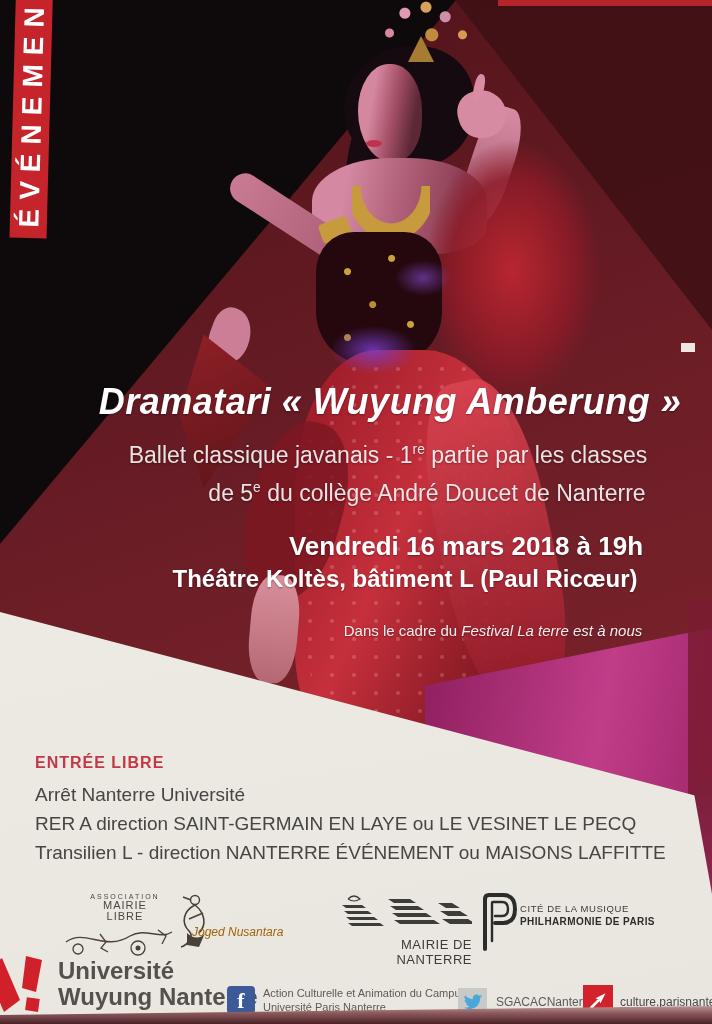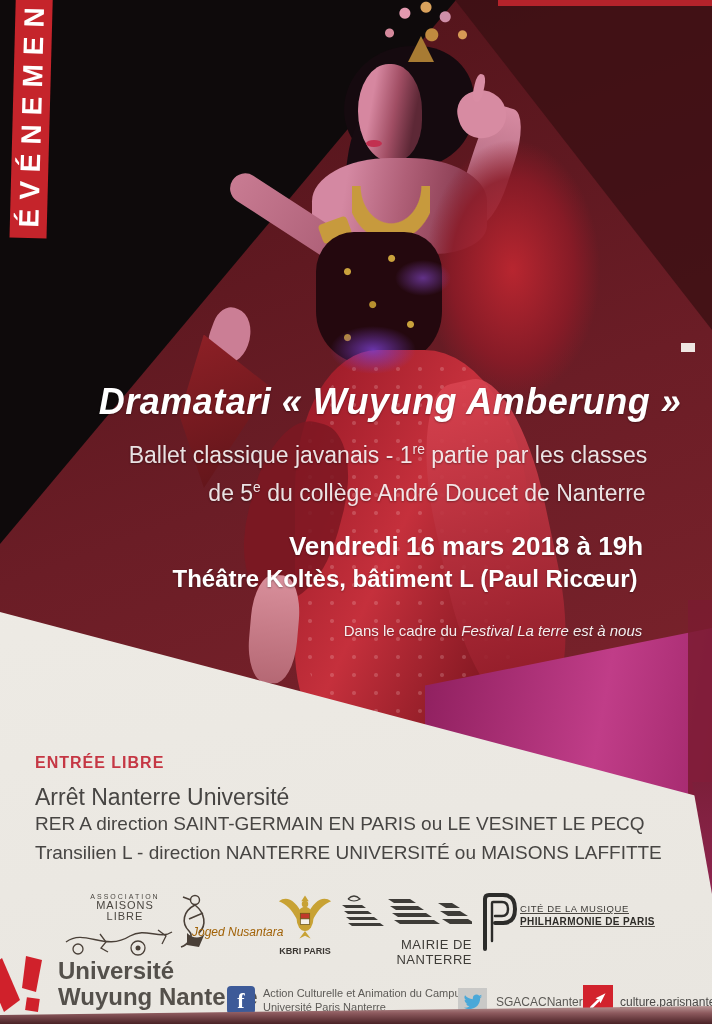--- a/index.html
+++ b/index.html
@@ -102,38 +102,38 @@
   sup{font-size:60%;}
 
   
   .wedge{left:0;top:0;width:712px;height:1024px;z-index:6;
     background:linear-gradient(170deg,#f2efe9,#e9e6e0);
     clip-path:polygon(0 612px,712px 800px,712px 1024px,0 1024px);}
   .edge-remnant{left:692px;top:782px;width:20px;height:112px;z-index:7;
     background:linear-gradient(#7c1f3a,#8e2550);clip-path:polygon(100% 0,0 0,100% 100%);}
   .info{z-index:7;color:#474543;}
   .free{left:35px;top:754px;font-size:16px;font-weight:bold;letter-spacing:1px;color:#c53744;}
-  .line1{left:35px;top:784px;font-size:23px;}
+  .line1{left:35px;top:784px;font-size:19px;}
   .line2{left:35px;top:813px;font-size:19px;}
   .line3{left:35px;top:842px;font-size:19px;}
 
   
   .logos{z-index:7;color:#4a4640;}
   .pantcha{left:55px;top:893px;width:140px;text-align:center;}
   .pantcha .t1{font-size:7px;letter-spacing:2px;}
   .pantcha .t2,.pantcha .t3{font-size:11px;letter-spacing:1px;line-height:11px;}
   .joged-fig{left:173px;top:893px;}
   .joged-label{left:192px;top:925px;font-family:Liberation Sans, sans-serif;font-style:italic;
     font-size:12px;color:#a16207;}
   .kbri{left:277px;top:893px;width:56px;text-align:center;}
   .kbri-label{font-size:9px;font-weight:bold;color:#3a3632;margin-top:1px;}
   .mairie{left:338px;top:893px;width:134px;text-align:right;}
   .mairie-label{font-size:13px;letter-spacing:.5px;color:#3e3c38;margin-top:-2px;}
   .phil{left:477px;top:893px;}
-  .phil-text{left:520px;top:903px;text-decoration:underline;}
+  .phil-text{left:520px;top:903px;}
   .phil-text .p1{font-size:9.5px;letter-spacing:.6px;color:#3c3a36;}
   .phil-text .p2{font-size:10px;font-weight:bold;letter-spacing:.4px;color:#2e2c28;margin-top:2px;}
 
   
   .footer{z-index:7;}
   .uni-logo{left:-14px;top:956px;}
   .uni-name{left:58px;top:958px;font-size:24px;font-weight:bold;color:#54504b;line-height:26px;}
   .fb-icon{left:227px;top:986px;width:28px;height:28px;border-radius:4px;background:#3d5a98;
     color:#fff;font-weight:bold;font-size:22px;text-align:center;line-height:30px;
     font-family:"Liberation Serif",serif;}
@@ -197,58 +197,45 @@
   <div class="abs hero-line sub2"><span>de 5</span><sup>e</sup><span> du collège André Doucet de Nanterre</span></div>
   <div class="abs hero-line date">Vendredi 16 mars 2018 à 19h</div>
   <div class="abs hero-line venue">Théâtre Koltès, bâtiment L (Paul Ricœur)</div>
   <div class="abs hero-line festival"><span>Dans le cadre du </span><span class="it">Festival La terre est à nous</span></div>
 
   <div class="abs wedge"></div>
   <div class="abs edge-remnant"></div>
 
   <div class="abs info free">ENTRÉE LIBRE</div>
   <div class="abs info line1">Arrêt Nanterre Université</div>
-  <div class="abs info line2">RER A direction SAINT-GERMAIN EN PARIS ou LE VESINET LE PECQ</div>
-  <div class="abs info line3">Transilien L - direction NANTERRE UNIVERSITÉ ou MAISONS LAFFITTE</div>
+  <div class="abs info line2">RER A direction SAINT-GERMAIN EN LAYE ou LE VESINET LE PECQ</div>
+  <div class="abs info line3">Transilien L - direction NANTERRE ÉVÉNEMENT ou MAISONS LAFFITTE</div>
 
   <div class="abs logos pantcha">
     <div class="t1">ASSOCIATION</div>
-    <div class="t2">MAISONS</div>
+    <div class="t2">MAIRIE</div>
     <div class="t3">LIBRE</div>
     <svg width="130" height="38" viewBox="0 0 130 38">
       <path d="M6 20 C25 6 45 30 70 14 C85 5 100 18 112 10" stroke="#4a4038" fill="none" stroke-width="1.4"></path>
       <circle cx="18" cy="27" r="5" fill="none" stroke="#4a4038" stroke-width="1.3"></circle>
       <circle cx="78" cy="26" r="7" fill="none" stroke="#4a4038" stroke-width="1.3"></circle>
       <circle cx="78" cy="26" r="2.5" fill="#4a4038"></circle>
       <path d="M40 12 l6 8 -5 6 7 4 M98 8 l8 6 -4 8" stroke="#4a4038" fill="none" stroke-width="1.3"></path>
     </svg>
   </div>
 
   <div class="abs logos joged-fig">
     <svg width="42" height="58" viewBox="0 0 42 58">
       <circle cx="22" cy="7" r="4.5" fill="none" stroke="#4a4038" stroke-width="1.4"></circle>
       <path d="M10 4 l8 3 M22 12 C10 18 8 30 16 38 C22 44 14 52 8 54 M22 12 C32 20 34 32 26 40 M16 26 l14 -6" stroke="#4a4038" fill="none" stroke-width="1.6"></path>
       <path d="M14 40 C20 46 28 46 32 40 L26 54 L14 52 Z" fill="#4a4038"></path>
     </svg>
   </div>
   <div class="abs logos joged-label">Joged Nusantara</div>
 
-  <div class="abs logos kbri">
-    <svg width="56" height="48" viewBox="0 0 60 50">
-      <path d="M28 24 C20 6 10 2 2 8 C10 11 16 17 21 27 Z" fill="#c8a234"></path>
-      <path d="M32 24 C40 6 50 2 58 8 C50 11 44 17 39 27 Z" fill="#c8a234"></path>
-      <ellipse cx="30" cy="27" rx="9" ry="13" fill="#c8a234"></ellipse>
-      <circle cx="30" cy="11" r="3.5" fill="#c8a234"></circle>
-      <path d="M26 8 l4 -6 4 6 Z" fill="#c8a234"></path>
-      <path d="M30 40 l-6 8 6 -3 6 3 Z" fill="#c8a234"></path>
-      <rect x="25" y="21" width="10" height="6" fill="#c0392b" stroke="#6b5518" stroke-width=".8"></rect>
-      <rect x="25" y="27" width="10" height="6" fill="#f5f2ea" stroke="#6b5518" stroke-width=".8"></rect>
-    </svg>
-    <div class="kbri-label">KBRI PARIS</div>
-  </div>
 
   <div class="abs logos mairie">
     <svg width="134" height="42" viewBox="0 0 134 42">
       <path d="M4 12 h20 l4 3 h-20 Z M6 18 h24 l4 3 h-24 Z M8 24 h28 l4 3 h-28 Z M10 30 h32 l4 3 h-32 Z" fill="#3e3c38"></path>
       <path d="M50 6 h22 l6 4 h-22 Z M52 13 h28 l6 4 h-28 Z M54 20 h34 l6 4 h-34 Z M56 27 h40 l6 4 h-40 Z" fill="#3e3c38"></path>
       <path d="M100 10 h14 l8 5 h-14 Z M102 18 h20 l8 5 h-20 Z M104 26 h26 l8 5 h-26 Z" fill="#3e3c38"></path>
       <path d="M10 6 q6 -6 12 0 q-6 4 -12 0" fill="none" stroke="#3e3c38" stroke-width="1.2"></path>
     </svg>
     <div class="mairie-label">MAIRIE DE NANTERRE</div>
   </div>

